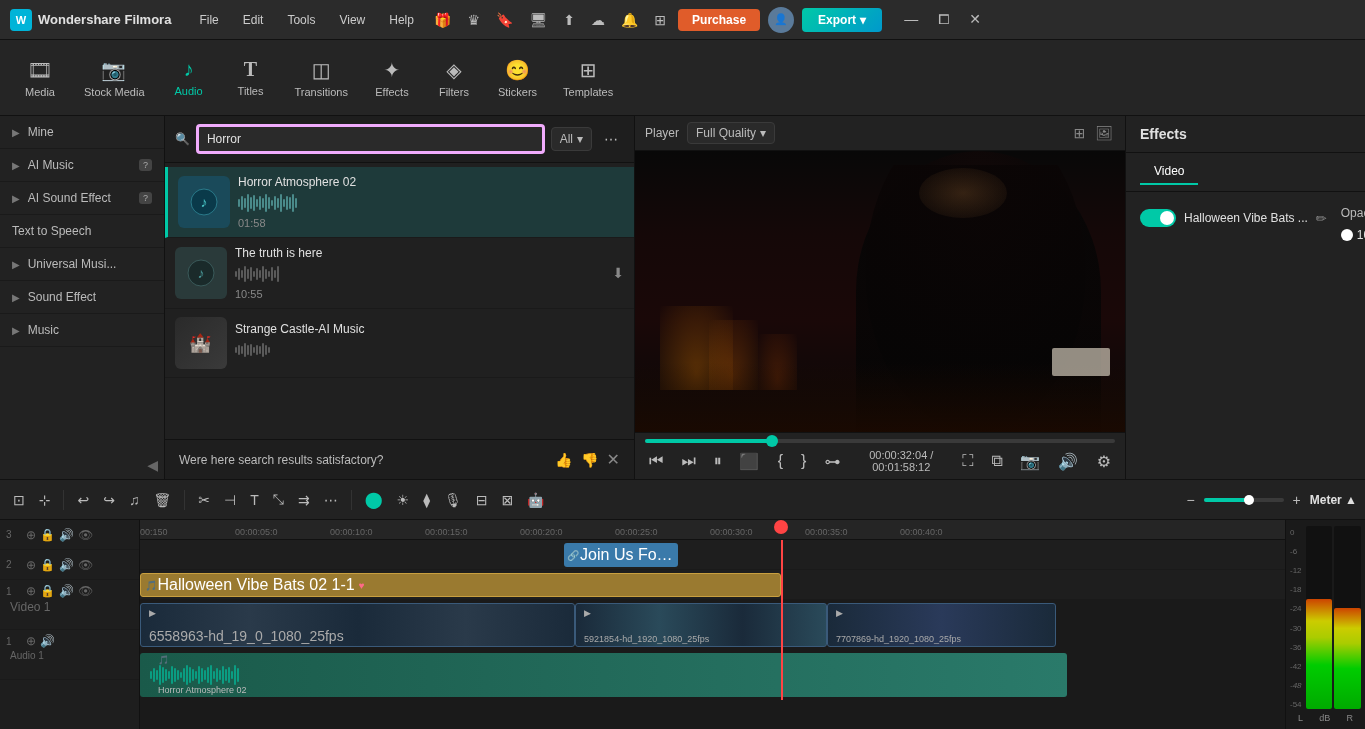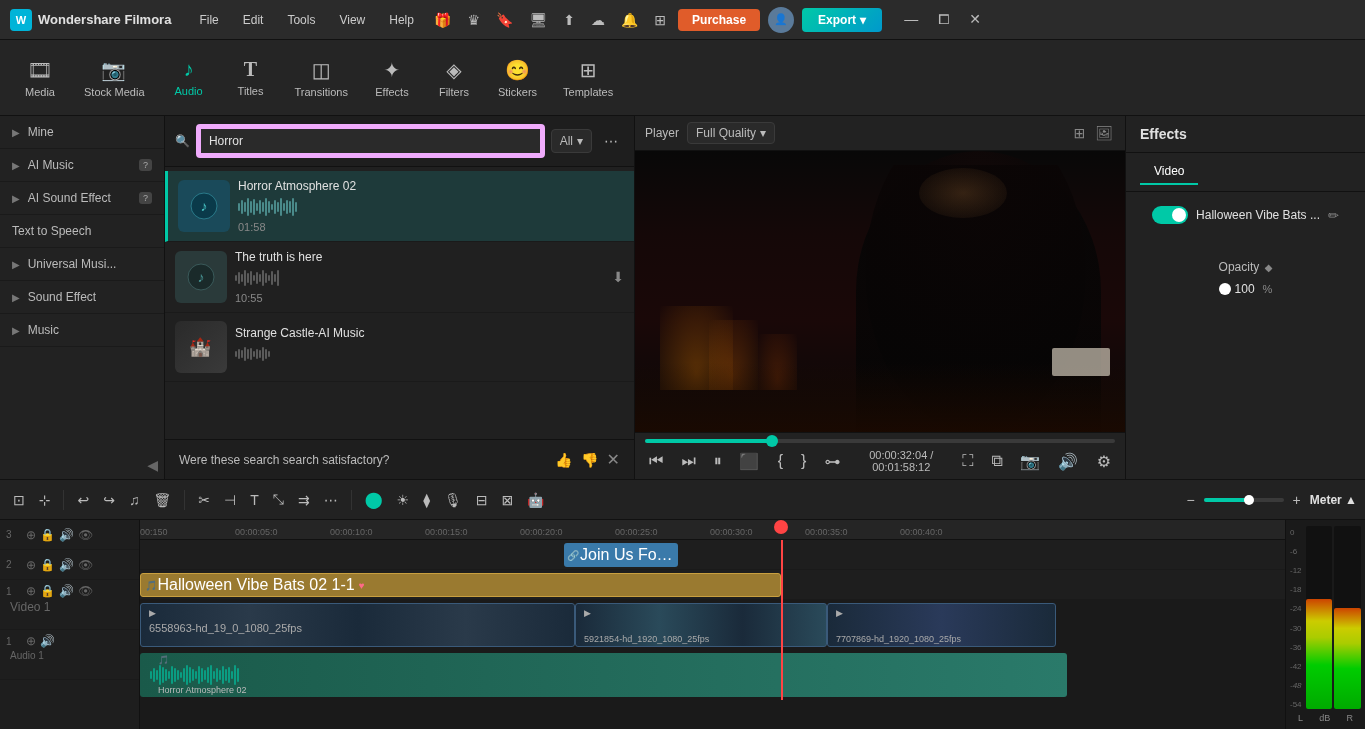--- a/index.html
+++ b/index.html
@@ -31,21 +31,21 @@
 
     
     .left-panel { width: 165px; background: #222; border-right: 1px solid #111; display: flex; flex-direction: column; overflow-y: auto; }
     .left-panel-item { display: flex; align-items: center; gap: 6px; padding: 9px 12px; cursor: pointer; color: #bbb; font-size: 12px; border-bottom: 1px solid #1a1a1a; }
     .left-panel-item .arrow { font-size: 10px; color: #777; margin-right: 2px; }
     .left-panel-item .badge { background: #444; color: #aaa; font-size: 9px; padding: 1px 4px; border-radius: 3px; margin-left: auto; }
 
     
     .audio-panel { width: 470px; background: #202020; border-right: 1px solid #111; display: flex; flex-direction: column; }
     .search-bar { display: flex; align-items: center; gap: 6px; padding: 8px 10px; background: #1e1e1e; border-bottom: 1px solid #111; }
-    .search-input { flex: 1; background: #2a2a2a; border: 5px solid #f0abfc; border-radius: 4px; padding: 5px 8px; color: #e0e0e0; font-size: 12px; outline: none; }
+    .search-input { flex: 1; background: #2a2a2a; border: 3px solid #f0abfc; border-radius: 4px; padding: 5px 8px; color: #e0e0e0; font-size: 12px; outline: none; }
     .search-filter { display: flex; align-items: center; gap: 4px; background: #2a2a2a; border: 1px solid #3a3a3a; border-radius: 4px; padding: 4px 8px; cursor: pointer; color: #bbb; font-size: 12px; }
     .search-more { color: #bbb; cursor: pointer; padding: 4px 6px; font-size: 14px; }
 
     .audio-list { flex: 1; overflow-y: auto; padding: 4px 0; }
     .audio-item { display: flex; align-items: center; gap: 8px; padding: 8px 10px; cursor: pointer; border-bottom: 1px solid #1a1a1a; position: relative; }
     .audio-item.active { background: #1e3a3a; border-left: 3px solid #00c9a7; }
     .audio-thumb { width: 52px; height: 52px; border-radius: 6px; background: #1a5a6a; display: flex; align-items: center; justify-content: center; flex-shrink: 0; }
     .audio-thumb.img2 { background: #2a3a3a; }
     .audio-thumb.img3 { background: #3a3a3a; overflow: hidden; }
     .audio-thumb svg { width: 28px; height: 28px; }
@@ -82,21 +82,21 @@
     .player-time { color: #bbb; font-size: 11px; flex: 1; text-align: center; }
     .player-ctrl-btn { color: #bbb; font-size: 16px; cursor: pointer; padding: 2px 4px; }
 
     
     .right-panel { width: 240px; background: #222; border-left: 1px solid #111; display: flex; flex-direction: column; }
     .right-panel-header { display: flex; align-items: center; padding: 10px 14px; border-bottom: 1px solid #111; }
     .right-panel-title { font-size: 14px; font-weight: 600; color: #e0e0e0; }
     .right-panel-tab { display: flex; padding: 6px 14px; border-bottom: 1px solid #111; }
     .right-tab-item { padding: 5px 14px; font-size: 12px; cursor: pointer; color: #bbb; border-bottom: 2px solid transparent; }
     .right-tab-item.active { color: #fff; border-bottom-color: #00c9a7; }
-    .right-panel-body { padding: 14px; display: flex; flex-direction: column; gap: 24px; overflow-y: auto; align-items: center; }
+    .right-panel-body { padding: 14px; display: flex; flex-direction: row; gap: 14px; overflow-y: auto; }
     .toggle-row { display: flex; align-items: center; gap: 8px; margin-bottom: 12px; }
     .toggle { width: 36px; height: 18px; background: #00c9a7; border-radius: 9px; position: relative; cursor: pointer; flex-shrink: 0; }
     .toggle-thumb { width: 14px; height: 14px; background: #fff; border-radius: 50%; position: absolute; top: 2px; right: 2px; transition: left 0.2s; }
     .toggle-label { color: #e0e0e0; font-size: 12px; flex: 1; white-space: nowrap; overflow: hidden; text-overflow: ellipsis; }
     .toggle-icon { color: #888; font-size: 13px; cursor: pointer; }
     .opacity-row { display: flex; flex-direction: column; gap: 8px; }
     .opacity-label { color: #bbb; font-size: 12px; }
     .opacity-slider-row { display: flex; align-items: center; gap: 8px; }
     .opacity-slider { flex: 1; height: 4px; background: linear-gradient(to right, #3a3a3a 0%, #3a3a3a 30%, #00c9a7 30%, #00c9a7 90%, #3a3a3a 90%); border-radius: 2px; position: relative; cursor: pointer; }
     .opacity-thumb { width: 12px; height: 12px; background: #fff; border-radius: 50%; position: absolute; top: -4px; left: 89%; }
@@ -358,21 +358,21 @@
               <span style="height:8px;background:#5a5a5a;"></span>
               <span style="height:14px;background:#5a5a5a;"></span>
               <span style="height:10px;background:#5a5a5a;"></span>
               <span style="height:6px;background:#5a5a5a;"></span>
           </div>
         </div>
       </div>
     </div>
 
     <div class="feedback-bar">
-      <span>Were these search search satisfactory?</span>
+      <span>Were here search results satisfactory?</span>
       <div class="feedback-icons">
         <span class="feedback-icon">👍</span>
         <span class="feedback-icon">👎</span>
         <span class="feedback-close">✕</span>
       </div>
     </div>
   </div>
 
   <div class="video-player">
     <div class="player-header">
@@ -586,21 +586,21 @@
             <span>🎵</span>
             <span class="tl-clip-label">Halloween Vibe Bats 02 1-1</span>
             <span class="tl-clip-heart">♥</span>
           </div>
         </div>
 
         <div class="tl-track" style="height:50px;background:#1a1a1a;">
 
           <div style="position:absolute;top:3px;left:0%;width:38%;height:44px;background:linear-gradient(90deg,#1a2a3a,#2a3a4a,#1a2a3a,#2a3a4a,#1a2a3a);border-radius:3px;border:1px solid #3a5a7a;overflow:hidden;display:flex;align-items:center;">
             <span style="font-size:9px;color:#aaa;padding:2px 4px;position:absolute;top:2px;left:4px;">▶</span>
-            <span style="font-size:11px;color:#aaa;padding:0 4px;position:absolute;bottom:12px;left:4px;">6558963-hd_19_0_1080_25fps</span>
+            <span style="font-size:14px;color:#aaa;padding:0 4px;position:absolute;bottom:2px;left:4px;">6558963-hd_19_0_1080_25fps</span>
           </div>
           <div style="position:absolute;top:3px;left:38%;width:22%;height:44px;background:linear-gradient(90deg,#1a2a3a,#2a4a5a,#1a2a3a,#2a4a5a);border-radius:3px;border:1px solid #3a5a7a;overflow:hidden;display:flex;align-items:center;">
             <span style="font-size:9px;color:#aaa;padding:2px 4px;position:absolute;top:2px;left:4px;">▶</span>
             <span style="font-size:9px;color:#aaa;padding:0 4px;position:absolute;bottom:2px;left:4px;">5921854-hd_1920_1080_25fps</span>
           </div>
           <div style="position:absolute;top:3px;left:60%;width:20%;height:44px;background:linear-gradient(90deg,#1a2a3a,#2a3a5a,#1a2a3a);border-radius:3px;border:1px solid #3a5a7a;overflow:hidden;">
             <span style="font-size:9px;color:#aaa;padding:2px 4px;position:absolute;top:2px;left:4px;">▶</span>
             <span style="font-size:9px;color:#aaa;padding:0 4px;position:absolute;bottom:2px;left:4px;">7707869-hd_1920_1080_25fps</span>
           </div>
         </div>

